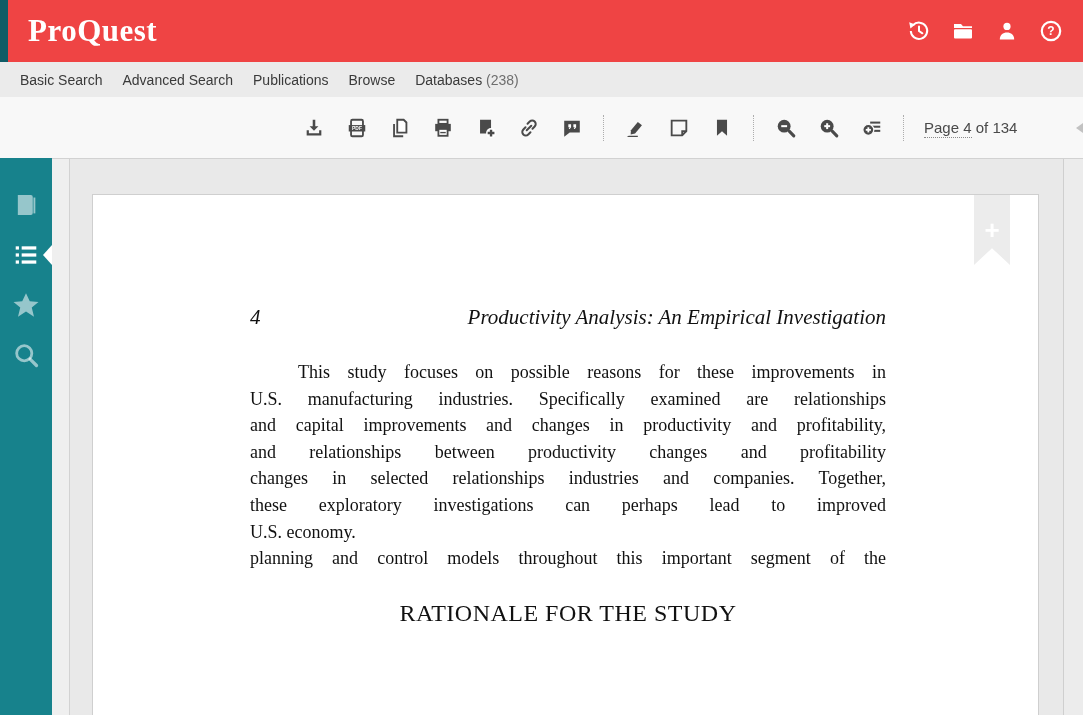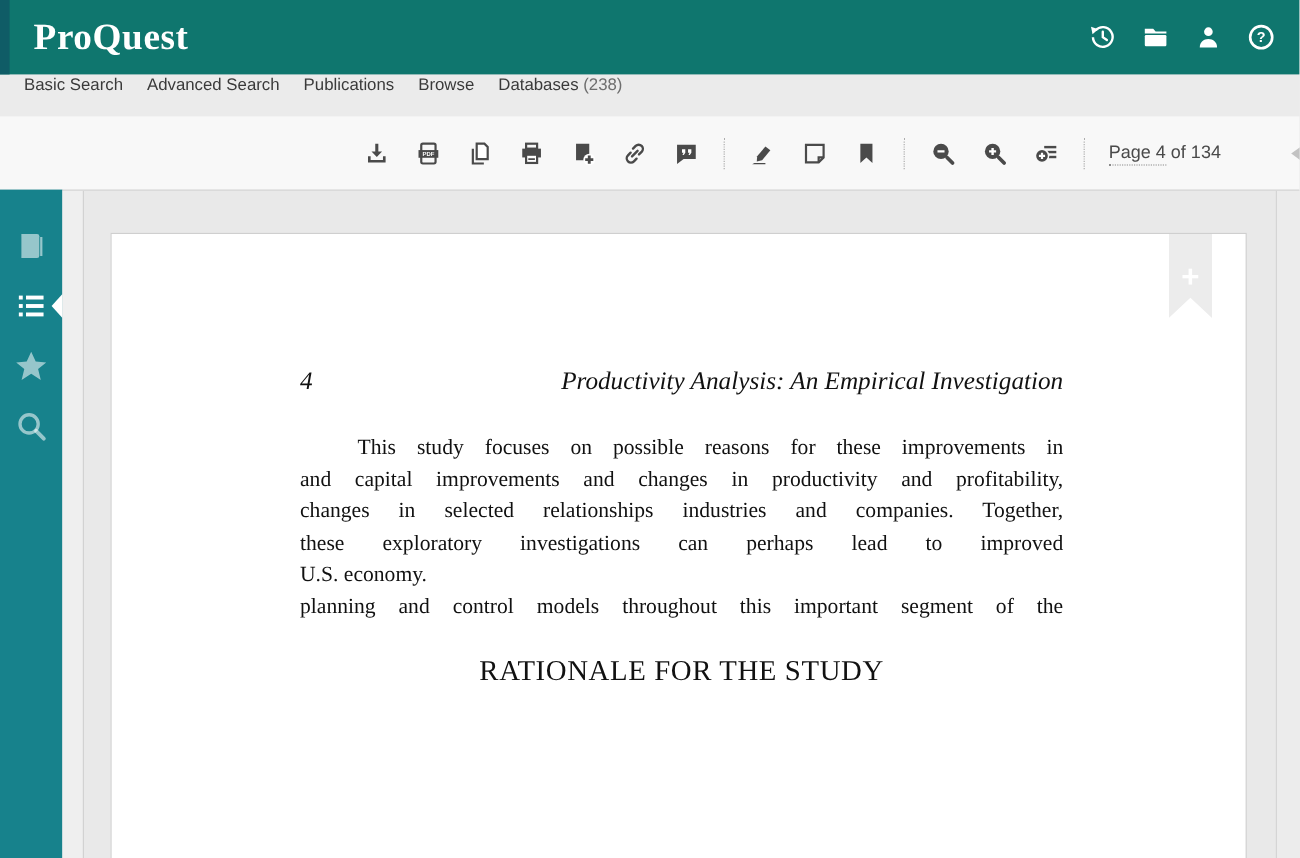--- a/index.html
+++ b/index.html
@@ -1,33 +1,33 @@
 <!DOCTYPE html>
 <html><head>
 <meta charset="utf-8">
 <style>
   * { margin:0; padding:0; box-sizing:border-box; }
   html,body { width:1083px; height:715px; overflow:hidden; background:#e9e9e9;
               font-family:"Liberation Sans", sans-serif; }
   .app { position:relative; width:1083px; height:715px; overflow:hidden; }
 
   
-  .header { position:relative; height:62px; background:#0f766e; display:flex;
+  .header { position:relative; height:62px; background:#ef4444; display:flex;
             align-items:center; padding-left:28px; }
   .header::before { content:""; position:absolute; left:0; top:0; width:8px; height:62px;
             background:#0F5C66; }
   .logo { color:#fff; font-family:"Liberation Serif", serif; font-weight:600;
           font-size:31px; letter-spacing:0.5px; }
   .header-icons { margin-left:auto; display:flex; align-items:center; gap:20px;
           padding-right:20px; }
   .hicon { width:24px; height:24px; display:flex; align-items:center; justify-content:center;
           cursor:pointer; }
 
   
-  .navbar { height:35px; background:#EBEBEB; display:flex; 
+  .navbar { height:35px; background:#EBEBEB; display:flex; align-items:center;
             padding-left:20px; gap:20px; }
   .nav-item { font-size:14px; color:#3A3A3A; cursor:pointer; white-space:nowrap; }
   .nav-count { color:#6E6E6E; }
 
   
   .toolbar { height:61px; background:#F8F8F8; display:flex; align-items:center;
              padding-left:292px; }
   .tool { width:22px; height:22px; margin:0 10.5px; display:flex; align-items:center;
           justify-content:center; cursor:pointer; flex:0 0 auto; }
   .tool svg { display:block; }
@@ -265,21 +265,23 @@
           <div class="ribbon">
             <span class="ribbon-plus">+</span>
           </div>
           <div class="page-inner">
             <div class="running-head">
               <span>4</span>
               <span>Productivity Analysis: An Empirical Investigation</span>
             </div>
             <div class="para">
                 <div class="jline">This study focuses on possible reasons for these improvements in</div>
+                <div class="jline">U.S. manufacturing industries. Specifically examined are relationships</div>
                 <div class="jline">and capital improvements and changes in productivity and profitability,</div>
+                <div class="jline">and relationships between productivity changes and profitability</div>
                 <div class="jline">changes in selected relationships industries and companies. Together,</div>
                 <div class="jline">these exploratory investigations can perhaps lead to improved</div>
                 <div class="jline last">U.S. economy.</div>
                 <div class="jline">planning and control models throughout this important segment of the</div>
               </div>
             <div class="section-heading">RATIONALE FOR THE STUDY</div>
           </div>
         </div>
       </div>
       <div class="scrollstrip"></div>

